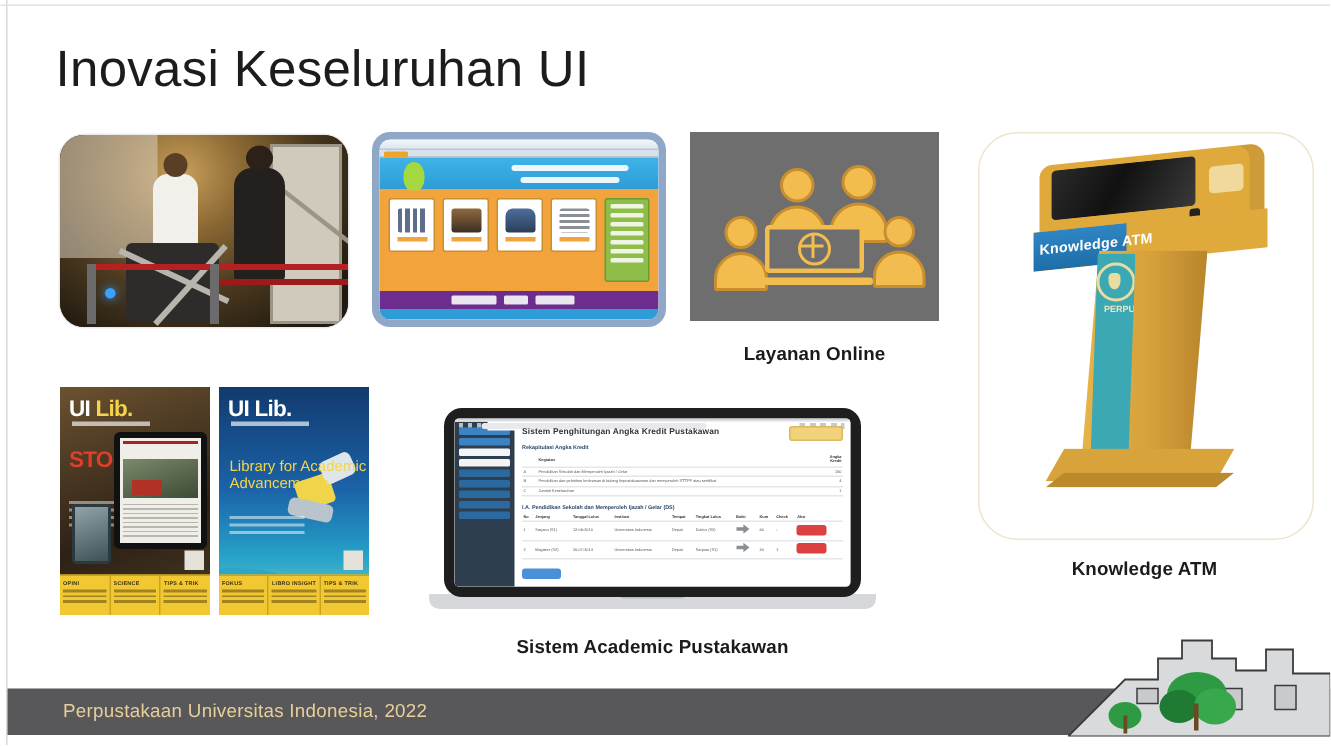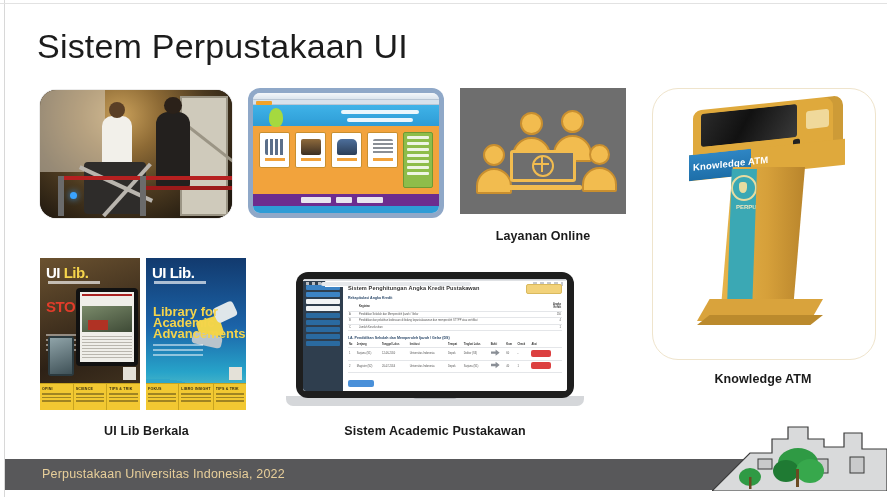--- a/index.html
+++ b/index.html
@@ -170,21 +170,21 @@
   .mag.left .tablet .pg{width:100%;height:100%;background:#efeee9;position:relative;overflow:hidden;}
   .mag.left .tablet .pg .ph{position:absolute;left:2px;top:14px;width:50px;height:26px;
     background:linear-gradient(160deg,#7a8a6a,#3e4a36);}
   .mag.left .tablet .pg .ph:after{content:"";position:absolute;left:6px;top:14px;width:20px;height:10px;background:#b03224;}
   .mag.left .tablet .pg .tx{position:absolute;left:2px;top:2px;right:2px;height:2px;background:#a22;}
   .mag.left .tablet .pg .bd{position:absolute;left:2px;top:44px;right:2px;bottom:2px;
     background:repeating-linear-gradient(180deg,#b9b6ae 0 1px,transparent 1px 3px);}
   .mag.left .phone{position:absolute;left:8px;bottom:34px;width:26px;height:40px;background:#2b3a3f;
     border-radius:3px;padding:2px;box-sizing:border-box;}
   .mag.left .phone i{display:block;width:100%;height:100%;background:linear-gradient(160deg,#8fa3a8,#3f5157);}
-  .mag.right .hl{position:absolute;left:7px;top:48px;font-size:13px;font-weight:700;color:#f5d44b;
+  .mag.right .hl{position:absolute;left:7px;top:48px;font-size:10px;font-weight:400;color:#f5d44b;
     line-height:11px;}
   .mag.right .lines{position:absolute;left:7px;top:86px;width:50px;}
   .mag.right .lines i{display:block;height:2px;background:rgba(255,255,255,.5);margin-bottom:3px;}
   .mag.right .rainbow{position:absolute;left:0;bottom:18px;width:100%;height:64px;
     background:
       radial-gradient(120px 54px at 10% 118%, #f0e14a 0 16%, #5fd08a 16% 30%, #2fa6c9 30% 46%, transparent 46%);}
   .mag.right .bot{position:absolute;right:4px;top:44px;width:52px;height:56px;}
   .mag.right .bot .b1{position:absolute;left:8px;top:16px;width:24px;height:20px;background:#f0d44a;
     border-radius:3px;transform:rotate(-18deg);}
   .mag.right .bot .b2{position:absolute;left:24px;top:2px;width:22px;height:16px;background:#dfe6ea;
@@ -244,21 +244,21 @@
   .skyline{position:absolute;right:0;bottom:6px;width:175px;height:72px;}
 </style>
 </head>
 <body>
 
 <div class="slide">
 
   <div class="frame-left"></div>
   <div class="frame-top"></div>
 
-  <div class="title">Sistem Perpustakaan UI</div>
+  <div class="title">Inovasi Keseluruhan UI</div>
 
   <div class="fig gate">
     <div class="bg"></div>
     <div class="wall"></div>
     <div class="doorframe"></div>
     <div class="guard"></div>
     <div class="visitor"></div>
     <div class="turnstile"></div>
     <div class="arm"></div>
     <div class="arm2"></div>
@@ -440,21 +440,20 @@
         <div>
             <b>TIPS &amp; TRIK</b>
             <i></i>
             <i></i>
             <i></i>
           </div>
       </div>
     </div>
 
   </div>
-  <div class="caption" style="left:40px;top:424px;width:213px;">UI Lib Berkala</div>
 
   <div class="fig sistem">
     <div class="lap-base"></div>
     <div class="lap-lid">
       <div class="lap-scr">
 
         <div class="brow">
           <span class="dots"></span>
           <span class="tab"></span>
         </div>

